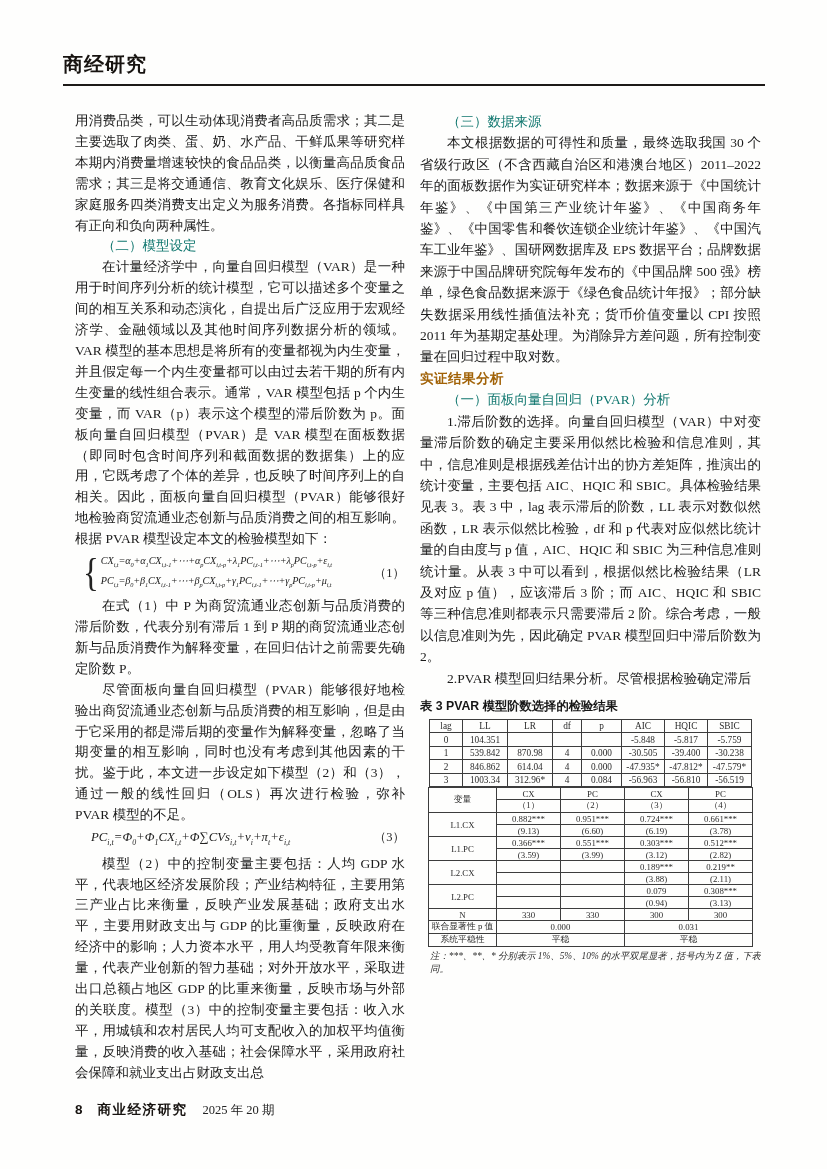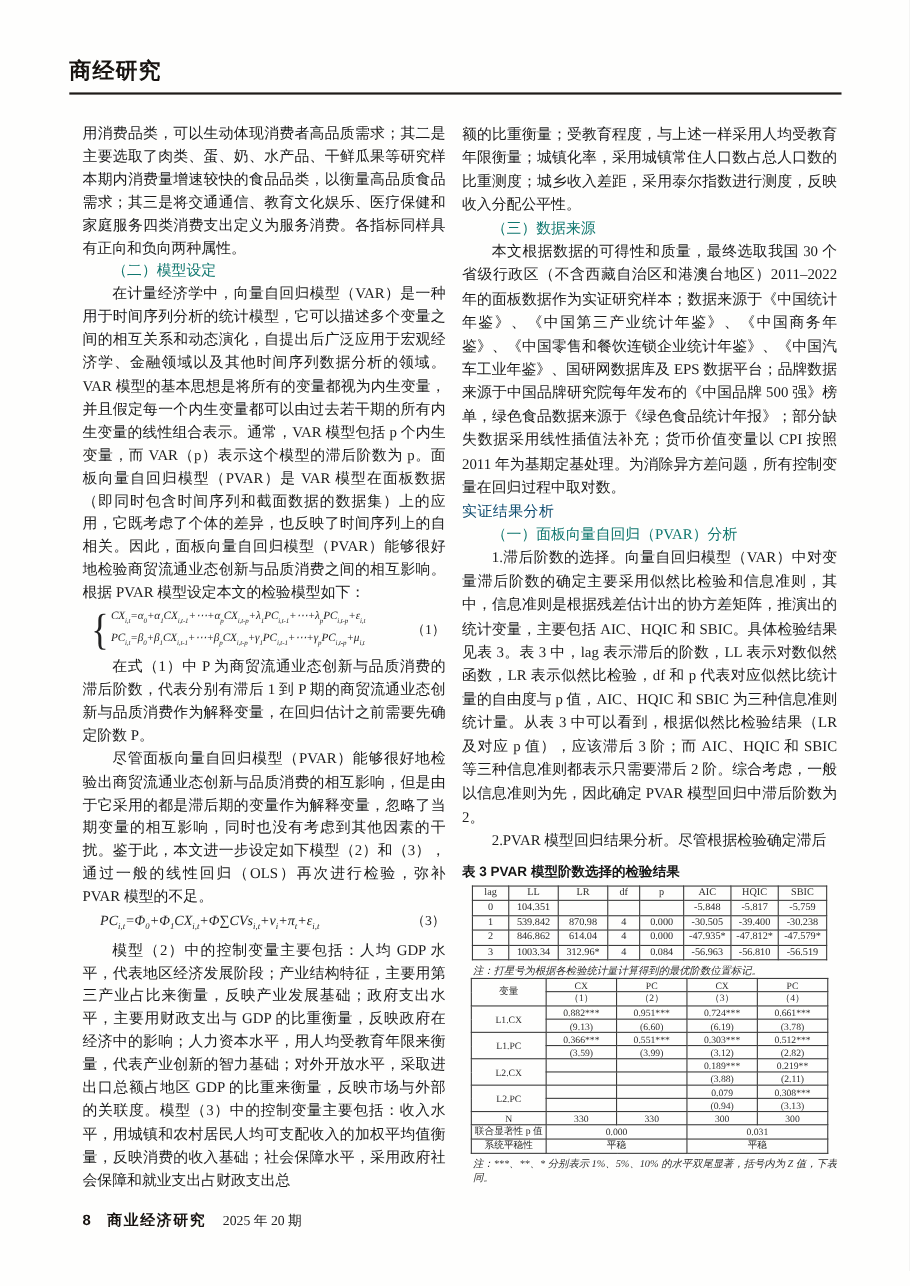--- a/index.html
+++ b/index.html
@@ -22,21 +22,21 @@
   .col { position:absolute; top:111px; overflow:hidden; text-align:justify; }
   .col-left  { left:75px;  width:330px; height:996px; }
   .col-right { left:420px; width:341px; height:996px; }
   .col-left  p { margin:0; font-size:13.5px; line-height:20.9px; }
   .col-right p { margin:0; font-size:13.5px; line-height:21.4px; }
   .body-p { text-indent:2em; }
   .no-indent { text-indent:0; }
   .kai-heading { text-indent:2em; color:#0f766e; }
   .section-heading {
     margin:11px 0 5px 0; font-family:"Liberation Sans", sans-serif;
-    font-size:16.5px; font-weight:normal; color:#0c4a6e; letter-spacing:0.5px;
+    font-size:16.5px; font-weight:bold; color:#a16207; letter-spacing:0.5px;
     text-align:left;
   }
   
   sub { font-size:0.62em; }
   .eq-block {
     display:flex; align-items:center; position:relative;
     margin:3px 0 3px 8px; padding-right:30px;
   }
   .brace {
     font-size:33px; font-weight:300; color:#222; line-height:36px;
@@ -119,21 +119,20 @@
 
     <div class="eq-single">
       <span>PC<sub>i,t</sub>=Φ<sub>0</sub>+Φ<sub>1</sub>CX<sub>i,t</sub>+Φ∑CVs<sub>i,t</sub>+v<sub>i</sub>+π<sub>t</sub>+ε<sub>i,t</sub></span>
       <span class="eq-num2">（3）</span>
     </div>
 
     <p class="body-p">模型（2）中的控制变量主要包括：人均 GDP 水平，代表地区经济发展阶段；产业结构特征，主要用第三产业占比来衡量，反映产业发展基础；政府支出水平，主要用财政支出与 GDP 的比重衡量，反映政府在经济中的影响；人力资本水平，用人均受教育年限来衡量，代表产业创新的智力基础；对外开放水平，采取进出口总额占地区 GDP 的比重来衡量，反映市场与外部的关联度。模型（3）中的控制变量主要包括：收入水平，用城镇和农村居民人均可支配收入的加权平均值衡量，反映消费的收入基础；社会保障水平，采用政府社会保障和就业支出占财政支出总</p>
   </div>
 
   <div class="col col-right">
-    <p class="body-p no-indent">额的比重衡量；受教育程度，与上述一样采用人均受教育年限衡量；城镇化率，采用城镇常住人口数占总人口数的比重测度；城乡收入差距，采用泰尔指数进行测度，反映收入分配公平性。</p>
     <p class="kai-heading">（三）数据来源</p>
     <p class="body-p">本文根据数据的可得性和质量，最终选取我国 30 个省级行政区（不含西藏自治区和港澳台地区）2011–2022 年的面板数据作为实证研究样本；数据来源于《中国统计年鉴》、《中国第三产业统计年鉴》、《中国商务年鉴》、《中国零售和餐饮连锁企业统计年鉴》、《中国汽车工业年鉴》、国研网数据库及 EPS 数据平台；品牌数据来源于中国品牌研究院每年发布的《中国品牌 500 强》榜单，绿色食品数据来源于《绿色食品统计年报》；部分缺失数据采用线性插值法补充；货币价值变量以 CPI 按照 2011 年为基期定基处理。为消除异方差问题，所有控制变量在回归过程中取对数。</p>
 
     <p class="section-heading">实证结果分析</p>
     <p class="kai-heading">（一）面板向量自回归（PVAR）分析</p>
     <p class="body-p">1.滞后阶数的选择。向量自回归模型（VAR）中对变量滞后阶数的确定主要采用似然比检验和信息准则，其中，信息准则是根据残差估计出的协方差矩阵，推演出的统计变量，主要包括 AIC、HQIC 和 SBIC。具体检验结果见表 3。表 3 中，lag 表示滞后的阶数，LL 表示对数似然函数，LR 表示似然比检验，df 和 p 代表对应似然比统计量的自由度与 p 值，AIC、HQIC 和 SBIC 为三种信息准则统计量。从表 3 中可以看到，根据似然比检验结果（LR 及对应 p 值），应该滞后 3 阶；而 AIC、HQIC 和 SBIC 等三种信息准则都表示只需要滞后 2 阶。综合考虑，一般以信息准则为先，因此确定 PVAR 模型回归中滞后阶数为 2。</p>
     <p class="body-p">2.PVAR 模型回归结果分析。尽管根据检验确定滞后</p>
 
     <div class="table-title">表 3  PVAR 模型阶数选择的检验结果</div>
     <table class="t3">
@@ -195,21 +194,20 @@
             <td>1003.34</td>
             <td>312.96*</td>
             <td>4</td>
             <td>0.084</td>
             <td>-56.963</td>
             <td>-56.810</td>
             <td>-56.519</td>
           </tr>
         </tbody>
     </table>
-    <div class="table-note">注：打星号为根据各检验统计量计算得到的最优阶数位置标记。</div>
 
     <table class="t4">
       <colgroup>
         <col style="width:68px">
           <col style="width:64px">
           <col style="width:64px">
           <col style="width:64px">
           <col style="width:64px">
       </colgroup>
       <thead>

